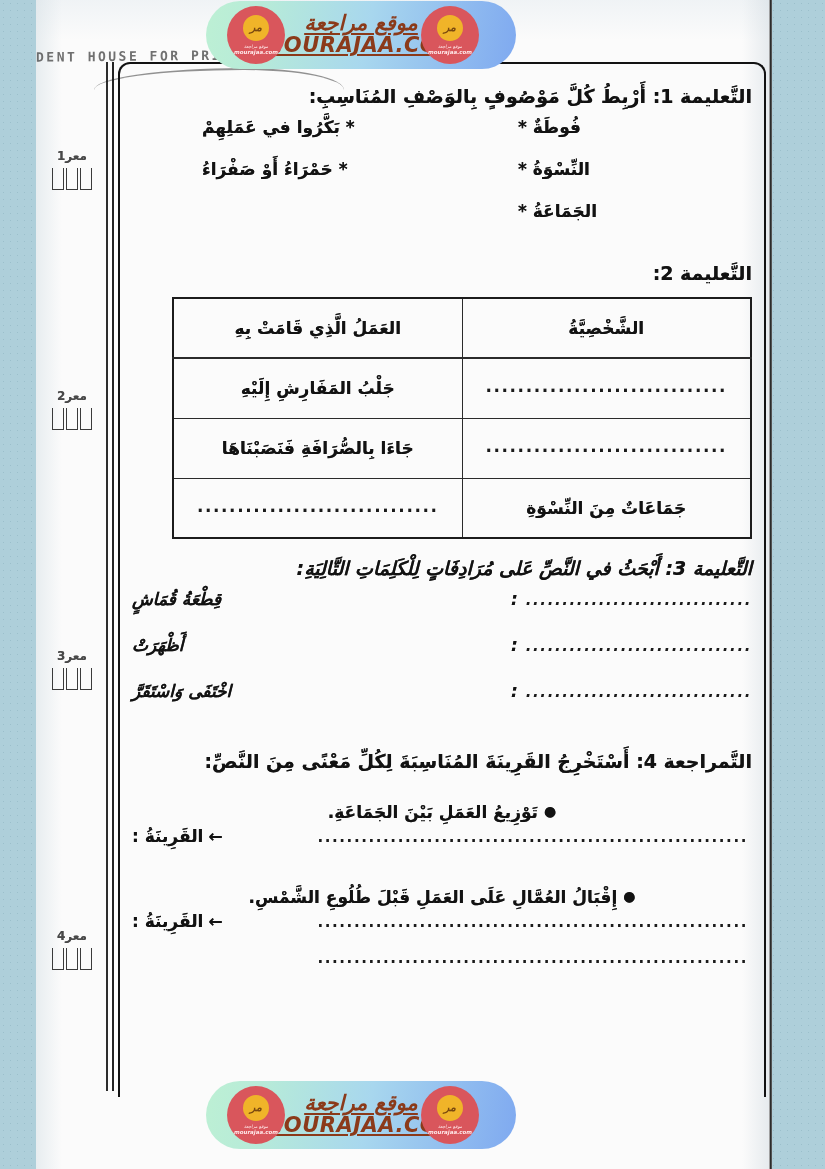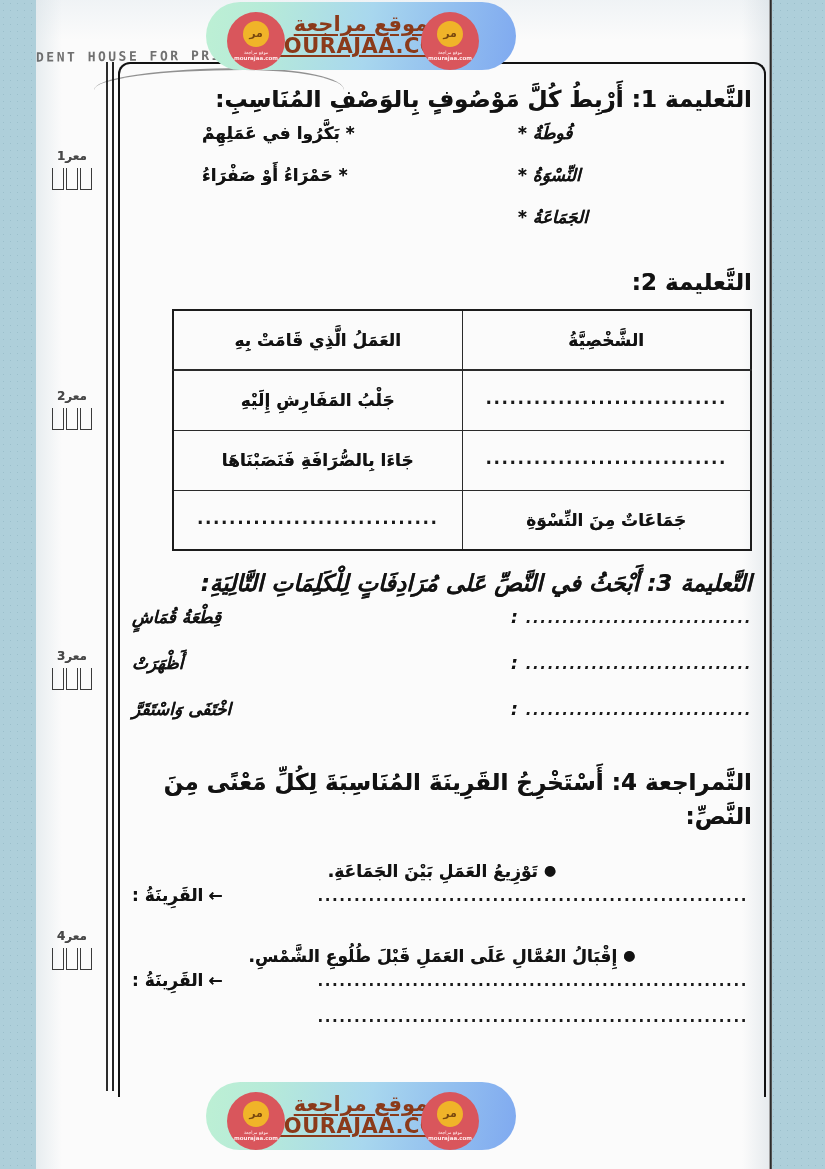--- a/index.html
+++ b/index.html
@@ -135,42 +135,41 @@
     direction: rtl;
     text-align: right;
     color: #121212;
   }
   .ar {
     font-family: "DejaVu Sans", "Liberation Sans", sans-serif;
     
     text-shadow: 0 0 0.55px rgba(0,0,0,0.65);
   }
   .instr {
-    font-size: 23px;
+    font-size: 19px;
     font-weight: bold;
     line-height: 1.5;
     margin: 0 0 6px 0;
     letter-spacing: -.2px;
   }
 
   
   #ex1-pairs { margin: 6px 0 0 0; }
   .pair-row {
     display: flex;
     justify-content: flex-start;
     align-items: baseline;
     height: 42px;
   }
   .pair-right {
     width: 240px;
     text-align: left;
     padding-left: 6px;
     font-size: 17px;
     font-weight: bold;
-    font-style: italic;
   }
   .pair-left {
     width: 320px;
     text-align: left;
     font-size: 17px;
     font-weight: bold;
     padding-left: 10px;
   }
 
   
@@ -248,23 +247,24 @@
   }
   .ev-arrow { margin-left: 5px; }
   .ev-dots { font-size: 15px; flex: 1; text-align: right; padding-right: 4px; }
 
   
   .wm-banner {
     position: absolute;
     left: 0; width: 722px;
     height: 70px;
     display: flex;
-    align-items: flex-end;
+    align-items: center;
     justify-content: center;
     pointer-events: none;
+    font-style: italic;
   }
   #wm-top { top: 0px; }
   #wm-bottom { top: 1080px; }
 
   .wm-pill {
     position: relative;
     width: 310px; height: 68px;
     border-radius: 38px;
     background: linear-gradient(100deg,#bdf0d4 0%, #b6ead9 20%, #a8d7ee 52%, #7fa9f0 100%);
     display: flex;

